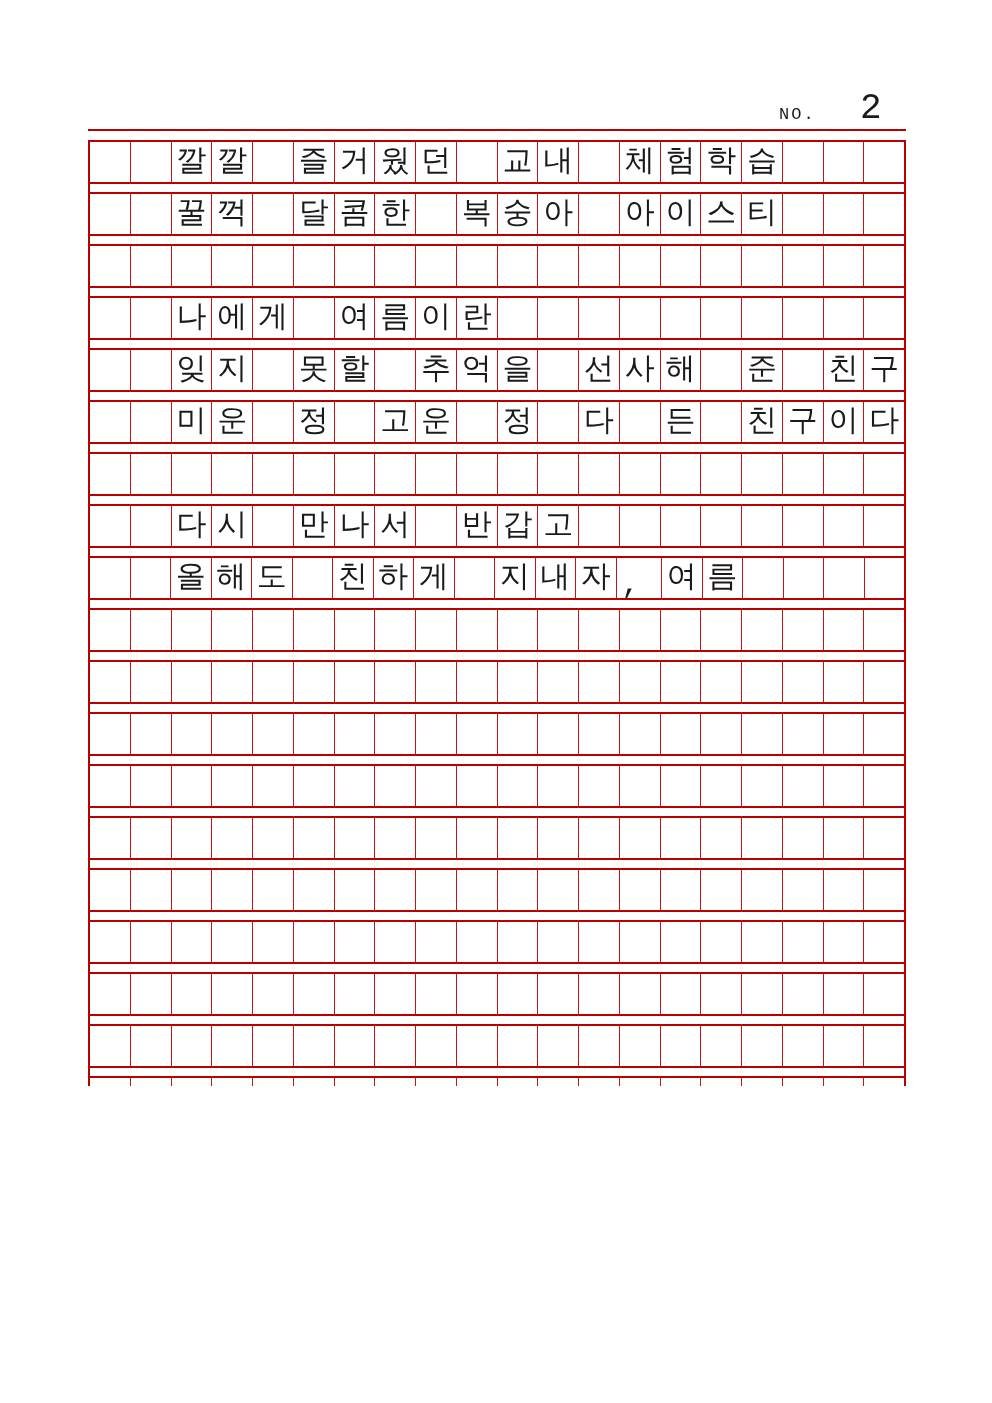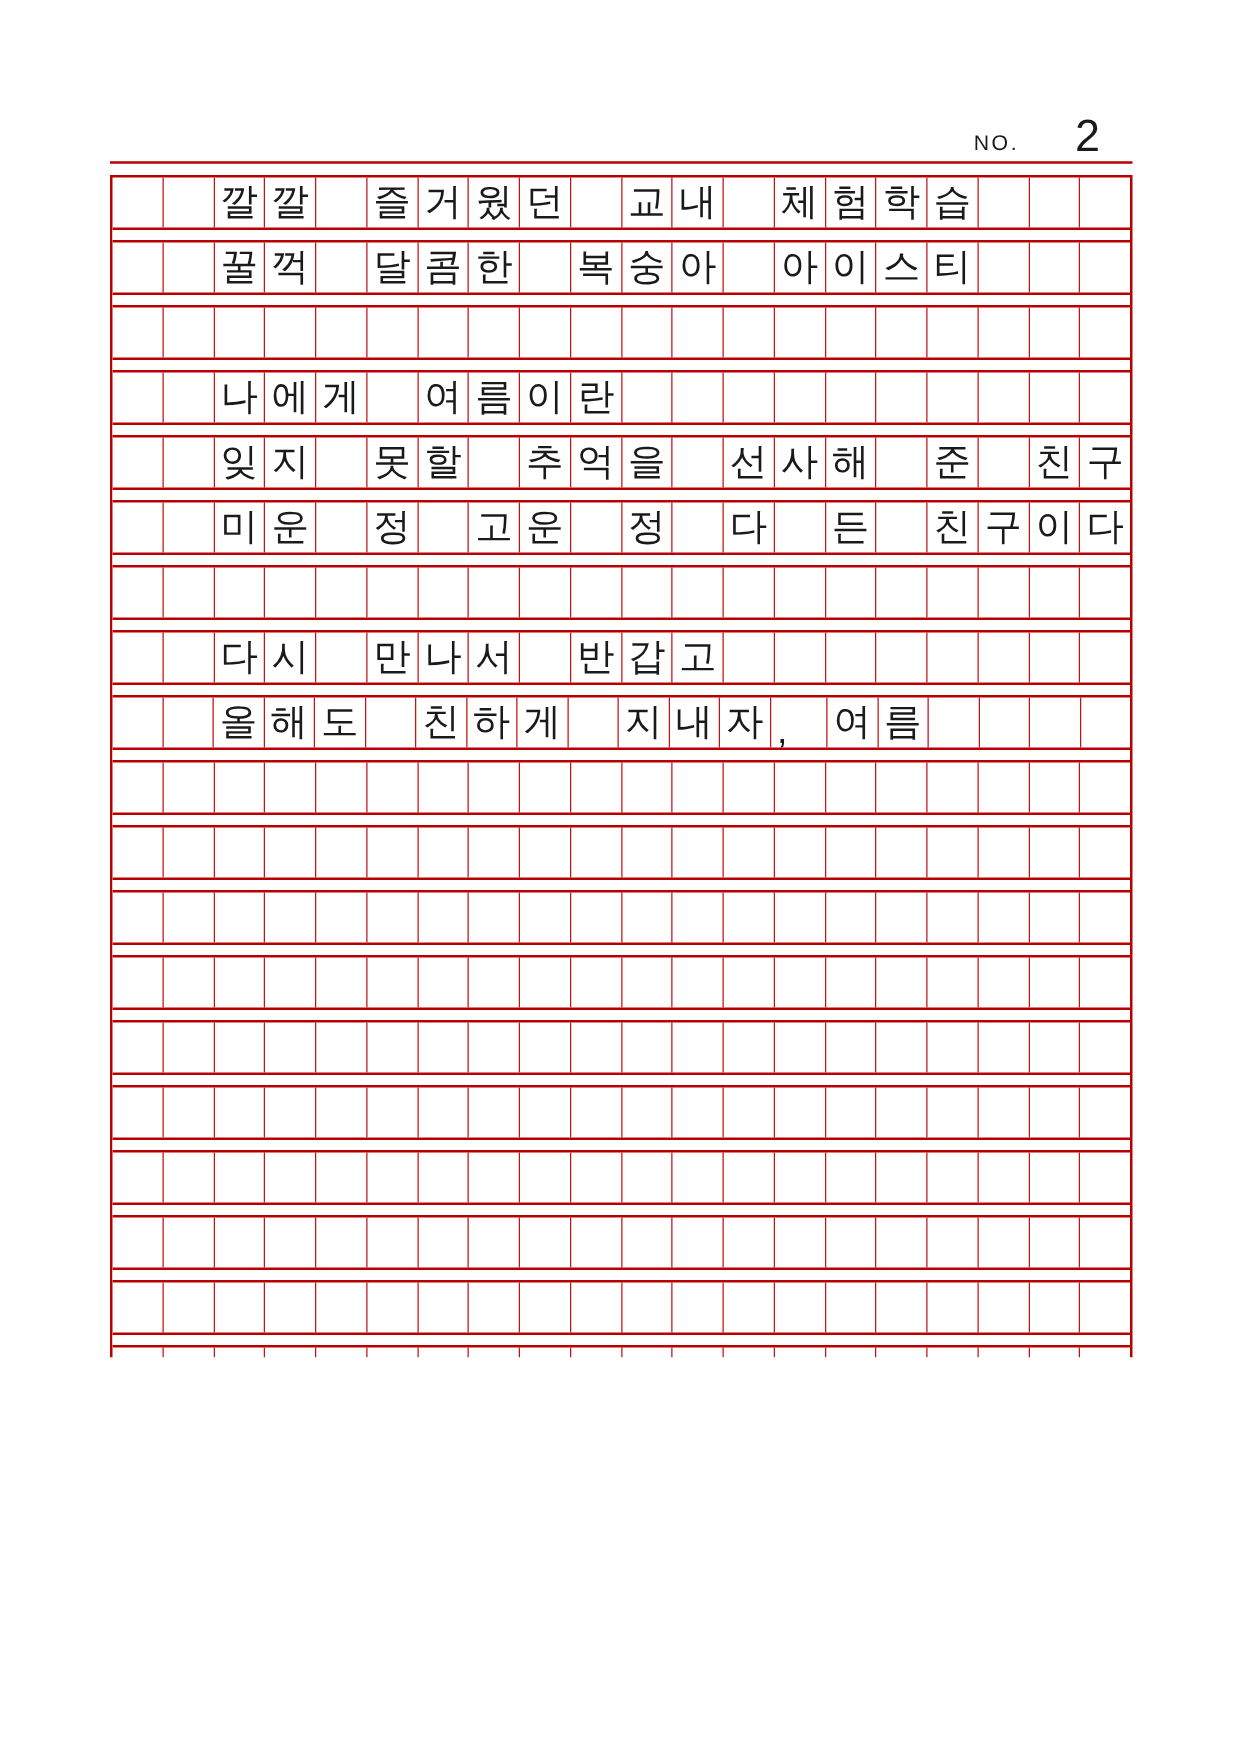--- a/index.html
+++ b/index.html
@@ -5,21 +5,21 @@
   html, body {
     margin: 0;
     padding: 0;
     background: #ffffff;
   }
   .page {
     position: relative;
     width: 992px;
     height: 1086px;
     background: var(--page-bg, #ffffff);
-    font-family: Liberation Sans, sans-serif;
+    font-family: Liberation Mono, monospace;
     overflow: hidden;
   }
   .no-label {
     position: absolute;
     top: 105px;
     left: 779px;
     font-size: 17px;
     letter-spacing: 2px;
     color: var(--text-color, #1a1a1a);
   }

